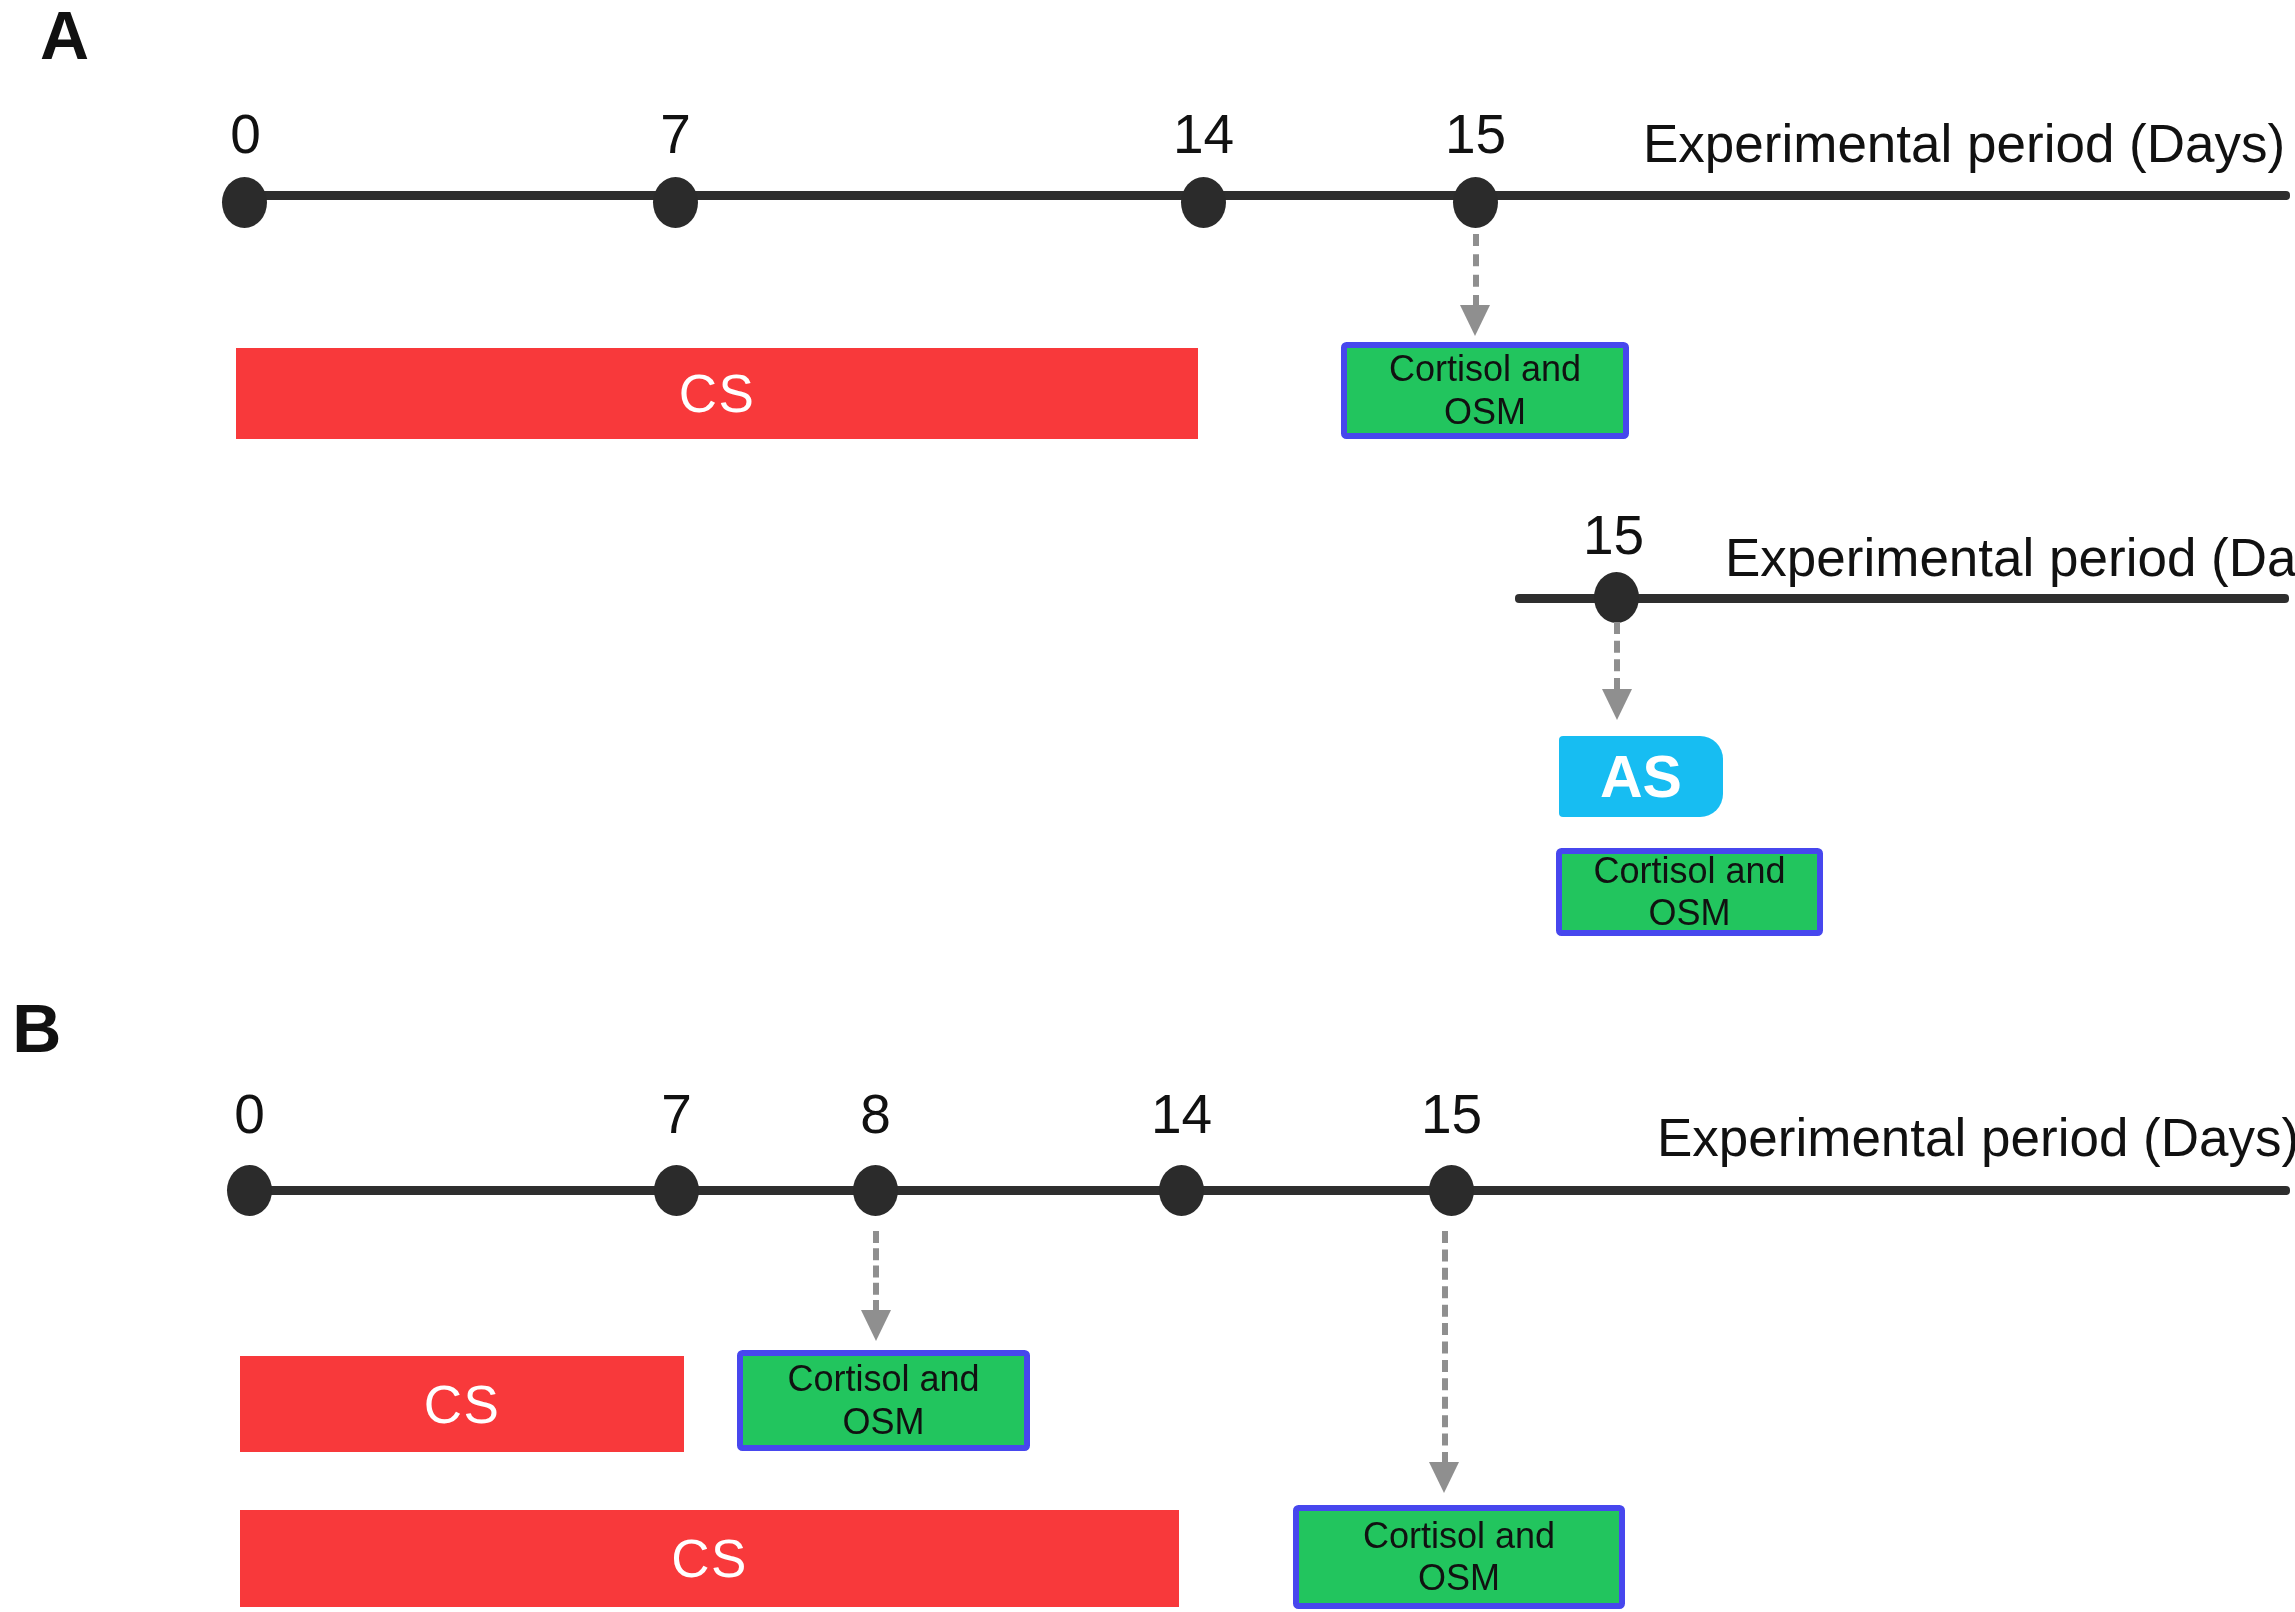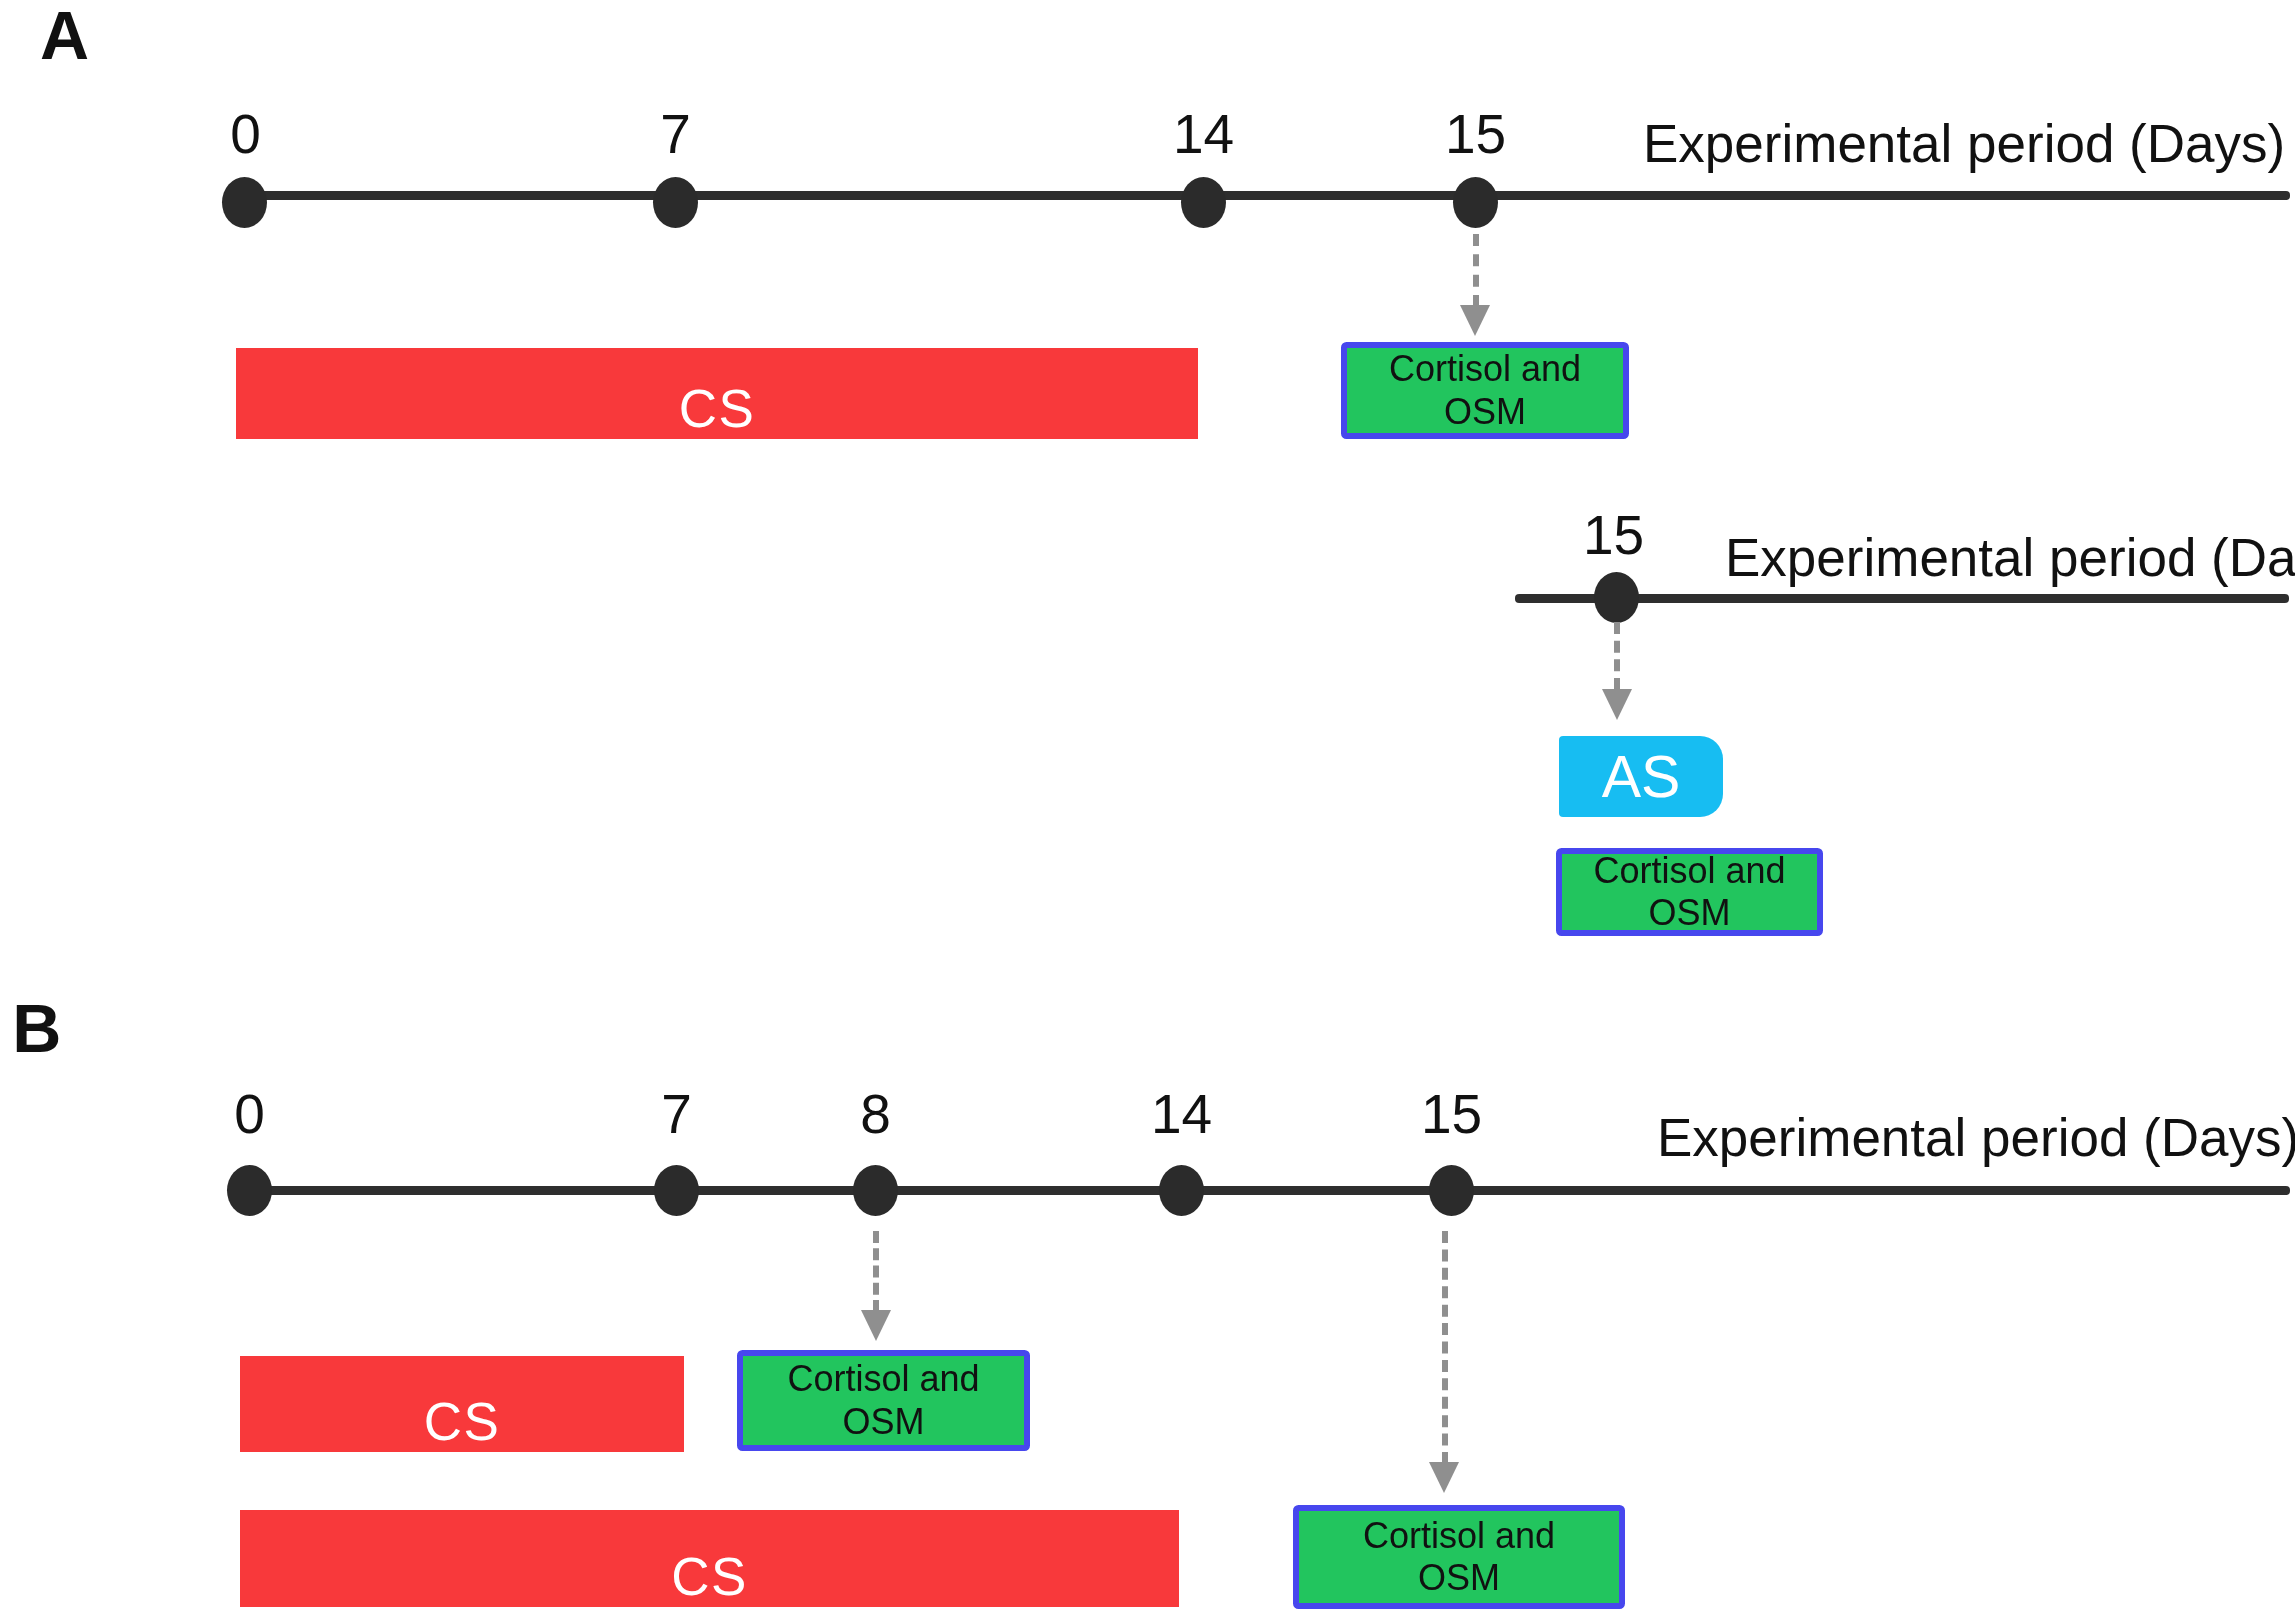--- a/index.html
+++ b/index.html
@@ -8,28 +8,28 @@
     font-family:"Liberation Sans", sans-serif;color:#1a1a1a;
   }
   .abs{position:absolute;}
   .panel-label{font-size:68px;font-weight:bold;line-height:1;color:#111;}
   .tl-line{background:var(--line,#2e2e2e);height:9px;border-radius:4.1px;}
   .tl-dot{width:45px;height:51px;border-radius:50%;background:var(--dot,#2b2b2b);}
   .tick{width:137px;text-align:center;font-size:55px;line-height:1.1;color:#111;}
   .axis-title{font-size:53px;line-height:1.1;text-align:left;color:#111;white-space:nowrap;}
   .dash-line{width:0;border-left:6.2px dashed var(--arrow,#8f8f8f);}
   .arrow-head{width:0;height:0;border-left:15px solid transparent;border-right:15px solid transparent;border-top:31.5px solid var(--arrow,#8f8f8f);}
-  .cs-bar{background:var(--red,#f8393b);display:flex;align-items:flex-end;justify-content:center;
+  .cs-bar{background:var(--red,#f8393b);display:flex;align-items:center;justify-content:center;
           color:#fff;font-size:53px;letter-spacing:1.4px;}
   .sample-box{box-sizing:border-box;background:#22c55e;border:6.8px solid var(--blue,#4747ee);border-radius:5.5px;
           display:flex;flex-direction:column;align-items:center;justify-content:center;
           font-size:36px;line-height:1.18;color:#111;text-align:center;}
   .as-box{background:var(--cyan,#17bdf2);border-radius:4.1px 23px 23px 4.1px;
           display:flex;align-items:center;justify-content:center;
-          color:#fff;font-size:59px;font-weight:normal;}
+          color:#fff;font-size:59px;font-weight:bold;}
 </style>
 </head>
 <body>
 
 <div id="stage">
 
   <div class="abs panel-label" style="left:40px;top:1.4px;">A</div>
 
   <div class="abs tl-line" style="left:245px;top:191px;width:2045px;"></div>
 

